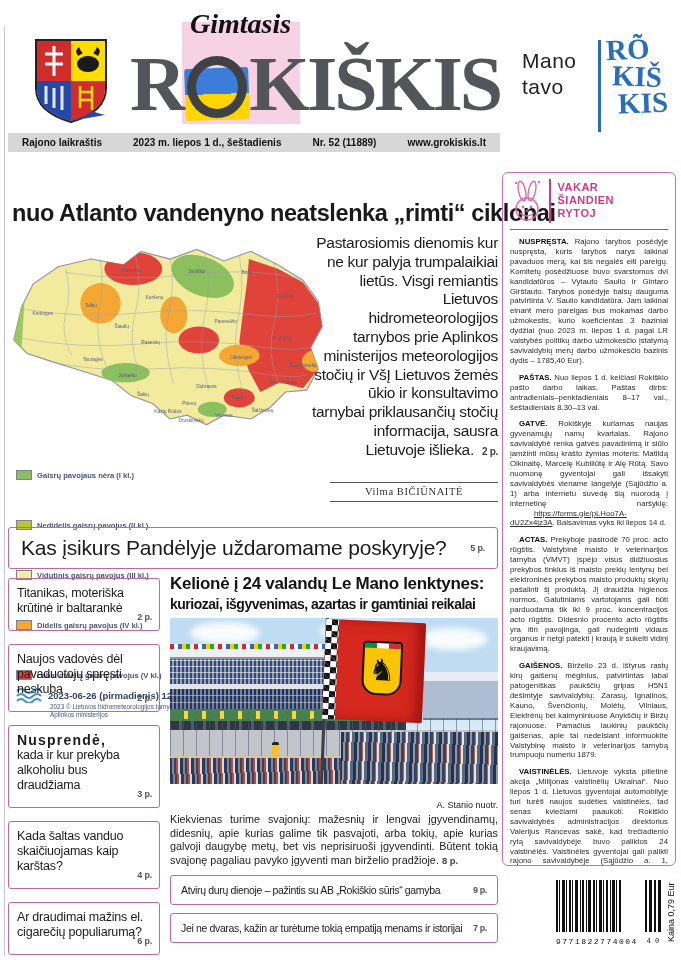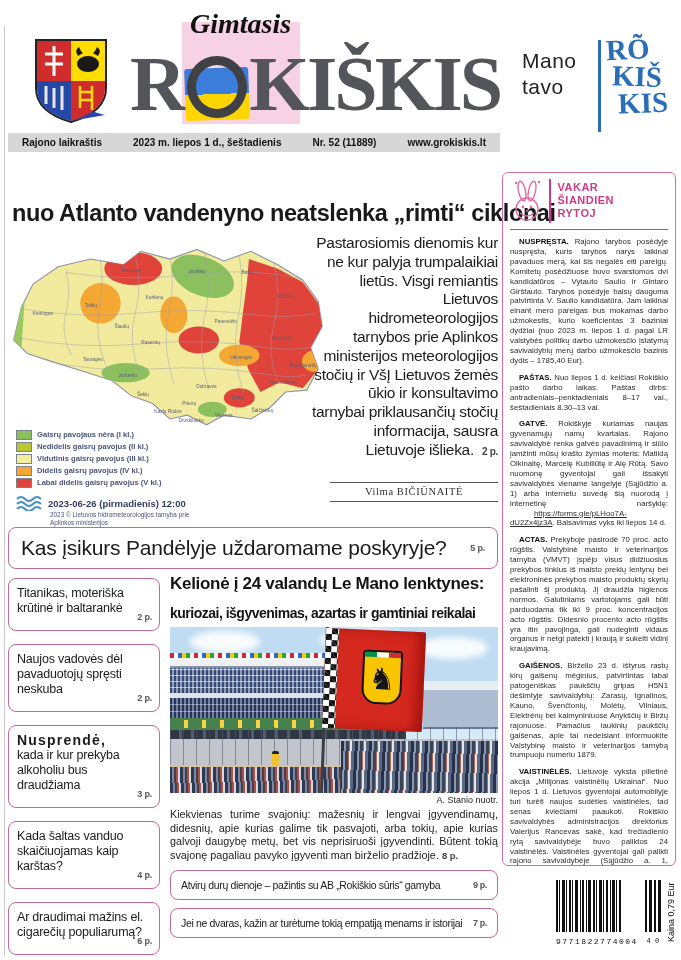--- a/index.html
+++ b/index.html
@@ -41,53 +41,53 @@
              font-size:15.5px;line-height:18.8px;letter-spacing:-.3px;color:#1c1c1c;}
   .lead-page{font-size:10px;font-weight:bold;color:#444;margin-left:4px;}
   .byline{position:absolute;left:330px;top:482px;width:168px;text-align:center;
           font-family:"Liberation Serif",serif;font-size:10.5px;letter-spacing:.6px;color:#333;
           border-top:1px solid #555;border-bottom:1px solid #555;padding:3px 0 4px;}
 
   
   .map-svg{position:absolute;left:8px;top:226px;}
   .m-lbl{font-size:5px;fill:#555f7d;text-anchor:middle;font-family:"Liberation Sans",sans-serif;}
   .legend{position:absolute;left:16px;top:430px;width:210px;}
-  .legend-row{display:flex;align-items:flex-start;margin-bottom:2px;}
+  .legend-row{display:flex;align-items:center;margin-bottom:2px;margin-top:40px;}
   .legend-swatch{width:14px;height:8px;border:1px solid #7d8293;margin-right:5px;flex:0 0 auto;}
   .legend-label{font-size:7.6px;font-weight:bold;color:#4a5578;}
   .map-time{display:flex;align-items:center;margin-top:7px;}
   .map-time-text{font-size:9.5px;font-weight:bold;color:#333f63;margin-left:6px;}
   .map-source{font-size:6.4px;color:#4a5578;margin-left:34px;width:160px;line-height:7.5px;}
 
   
   .sidebar{position:absolute;left:502px;top:172px;width:174px;height:694px;box-sizing:border-box;
            border:1.3px solid #d36fa0;border-radius:6px;padding:6px 7px;overflow:hidden;}
   .sb-head{display:flex;align-items:flex-start;border-bottom:1.5px solid #cb3c86;padding-bottom:4px;}
   .sb-divider{width:1.5px;height:44px;background:#cb3c86;margin:0 7px 0 5px;}
   .sb-title{font-size:11px;font-weight:800;line-height:13px;letter-spacing:.5px;color:#cb3c86;padding-top:2px;}
   .brief{margin:7px 0 0;font-size:7.8px;line-height:9.9px;text-align:justify;color:#2d2d2d;
          text-indent:9px;}
   .brief b{color:#111;}
   .brief .lnk{text-decoration:underline;color:#2d2d2d;cursor:pointer;padding-left:24px;}
 
   
-  .t-box{border:1.5px solid #c4679b;border-radius:8px;box-sizing:border-box;}
+  .t-box{border:1.5px solid #c4679b;border-radius:3px;box-sizing:border-box;}
   .banner{position:absolute;left:8px;top:527px;width:490px;height:42px;display:flex;align-items:center;
           padding:0 12px;font-size:21px;letter-spacing:-.2px;color:#1b1b1b;}
   .page-ref{font-size:9px;font-weight:bold;color:#555;margin-left:auto;white-space:nowrap;}
   .left-col{position:absolute;left:8px;top:578px;width:152px;display:flex;flex-direction:column;gap:13px;}
   .left-col .t-box{position:relative;padding:7px 8px 14px;font-size:12.5px;line-height:15px;
                    letter-spacing:-.2px;color:#1b1b1b;}
   .left-col .page-ref{position:absolute;right:7px;bottom:5px;}
   .t-lead{display:block;font-weight:600;letter-spacing:1.2px;font-size:14px;}
 
   
   .feature{position:absolute;left:170px;top:574px;width:328px;}
   .f-h1{font-size:17px;font-weight:bold;letter-spacing:-.3px;color:#141414;white-space:nowrap;}
-  .f-h2{font-size:14px;font-weight:bold;letter-spacing:-.5px;color:#141414;white-space:nowrap;margin-top:11px;}
+  .f-h2{font-size:14px;font-weight:bold;letter-spacing:-.5px;color:#141414;white-space:nowrap;margin-top:2px;}
   .photo{position:relative;width:328px;height:166px;margin-top:6px;overflow:hidden;border-radius:1px;
          background:linear-gradient(#bfdcf2 0 45%,#dcedf8 70%,#e9f3fa 100%);}
   .ph-cloud{position:absolute;width:70px;height:22px;border-radius:50%;background:rgba(255,255,255,.9);filter:blur(3px);}
   .ph-flagsrow{position:absolute;left:0;top:26px;width:62%;height:5px;
       background:repeating-linear-gradient(90deg,#d23 0 4px,#fff 4px 8px,#36c 8px 12px,#fc0 12px 16px,#2a2 16px 20px,#eee 20px 24px);}
   .ph-roof{position:absolute;left:0;top:31px;width:66%;height:8px;background:#eef1f4;border-bottom:2px solid #8b94a2;}
   .ph-stand1{position:absolute;left:0;top:41px;width:65%;height:25px;
       background:repeating-linear-gradient(0deg,transparent 0 5px,rgba(255,255,255,.55) 5px 6px),
                  repeating-linear-gradient(90deg,rgba(40,60,110,.85) 0 2px,rgba(150,160,185,.9) 2px 4px),#7c8aa8;}
   .ph-rail{position:absolute;left:0;top:66px;width:70%;height:5px;background:#dfe4ea;}
@@ -117,21 +117,21 @@
   .ph-check{position:absolute;left:0;top:0;bottom:0;width:13px;
       background-image:linear-gradient(45deg,#111 25%,transparent 25%,transparent 75%,#111 75%),
                        linear-gradient(45deg,#111 25%,#fff 25%,#fff 75%,#111 75%);
       background-size:12px 12px;background-position:0 0,6px 6px;}
   .ph-shield{position:absolute;left:38px;top:20px;width:36px;height:50px;background:#f8c500;
       border:2px solid #141414;border-radius:4px 4px 15px 15px;display:flex;align-items:center;
       justify-content:center;overflow:hidden;}
   .ph-shield:before{content:"";position:absolute;top:0;left:0;right:0;height:5px;
       background:linear-gradient(90deg,#009246 0 33%,#fff 33% 66%,#ce2b37 66% 100%);}
   .horse{font-size:30px;line-height:30px;color:#141414;margin-top:4px;}
-  .f-caption{text-align:right;font-size:9px;color:#222;margin-top:2px;}
+  .f-caption{text-align:right;font-size:9px;color:#222;margin-top:16px;}
   .f-body{font-size:10.8px;line-height:13.6px;text-align:justify;color:#222;margin-top:3px;}
   .f-page{font-size:9.5px;font-weight:bold;color:#444;}
   .wide-box{display:flex;align-items:center;padding:8px 10px;margin-top:8px;font-size:10.5px;
             letter-spacing:-.35px;white-space:nowrap;color:#1b1b1b;}
 
   
   .barcode{position:absolute;left:556px;top:880px;display:flex;align-items:flex-start;}
   .bc-digits{font-family:"Liberation Mono",monospace;font-size:8px;color:#111;letter-spacing:1.5px;margin-top:1px;}
   .bc-side-digits{font-family:"Liberation Mono",monospace;font-size:7px;color:#111;margin-top:1px;text-align:center;}
   .bc-price{writing-mode:vertical-rl;transform:rotate(180deg);font-size:9px;color:#111;margin-left:5px;height:62px;}

